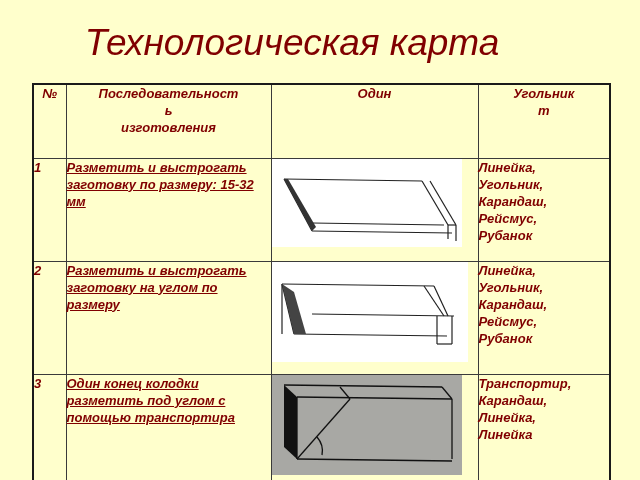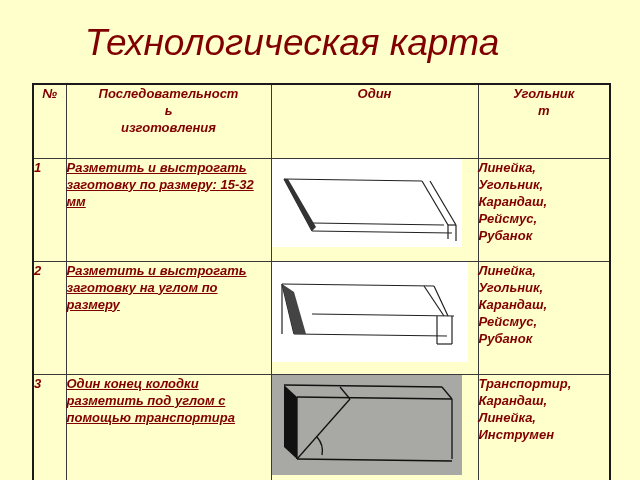--- a/index.html
+++ b/index.html
@@ -144,17 +144,17 @@
           <line x1="78" y1="24" x2="25" y2="84"></line>
           <path d="M45 62 Q52 70 50 80"></path>
         </g>
         <polygon points="12,10 25,22 25,84 12,72" fill="#111"></polygon>
       </svg>
     </td>
     <td class="tools">
       <span class="tool-line">Транспортир,</span>
       <span class="tool-line">Карандаш,</span>
       <span class="tool-line">Линейка,</span>
-      <span class="tool-line">Инструмен</span>
+      <span class="tool-line">Линейка</span>
     </td>
   </tr>
 </tbody>
   </table>
 
 </body></html>

